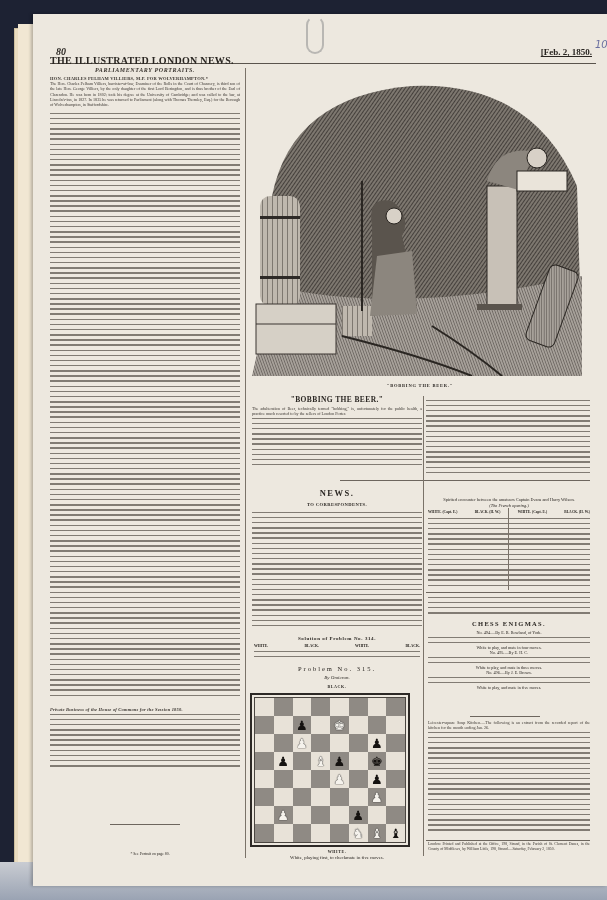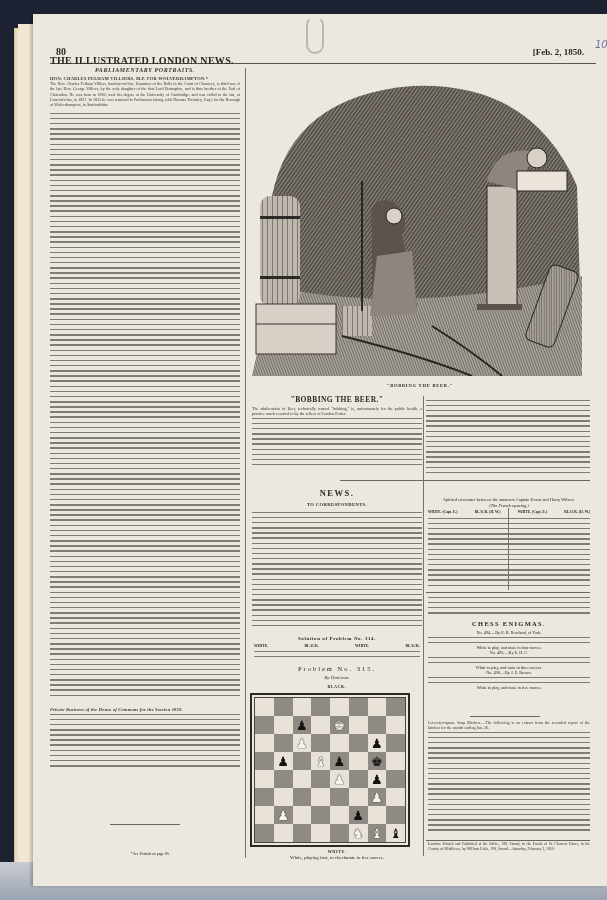--- a/index.html
+++ b/index.html
@@ -5,23 +5,23 @@
   *{box-sizing:border-box;margin:0;padding:0;}
   html,body{width:607px;height:900px;overflow:hidden;}
   body{background:#1d2233;font-family:"Liberation Serif",serif;color:#2a2622;position:relative;}
   .back-sheet{position:absolute;left:14px;top:28px;width:585px;height:862px;background:#e9dcc0;border:1px solid #cdbf9f;}
   .back-sheet2{position:absolute;left:18px;top:24px;width:585px;height:864px;background:#f1e7d3;}
   .bottom-strip{position:absolute;left:0;top:862px;width:607px;height:38px;background:linear-gradient(#c9ccd2,#9aa3b3);}
   .page{position:absolute;left:33px;top:14px;width:574px;height:872px;background:#ede8df;box-shadow:-2px 0 3px rgba(0,0,0,.25);}
   .clip{position:absolute;left:273px;top:2px;width:18px;height:38px;border:2px solid #b9b7b3;border-radius:9px;border-top-color:transparent;}
   .handnum{position:absolute;left:562px;top:25px;font-family:"DejaVu Sans",sans-serif;font-size:10px;color:#6a6fa0;font-style:italic;}
   .masthead{position:absolute;left:50px;top:44px;width:546px;height:20px;border-bottom:1.5px solid #5a544d;}
-  .pgnum{position:absolute;left:6px;top:2px;font-size:10px;font-weight:bold;}
+  .pgnum{position:absolute;left:6px;top:2px;font-size:10px;font-weight:bold;font-style:italic;}
   .mast-title{position:absolute;left:0;right:0;top:11px;font-size:10px;font-weight:bold;letter-spacing:.3px;}
-  .mast-date{position:absolute;right:12px;top:3px;font-size:9px;font-weight:bold;}
+  .mast-date{position:absolute;right:4px;top:3px;font-size:9px;font-weight:bold;text-decoration:underline;}
   .col{position:absolute;font-size:4.1px;line-height:5.15px;text-align:justify;color:#3a3530;}
   .col-left{left:50px;top:68px;width:190px;height:790px;}
   .sec-title{text-align:center;font-style:italic;font-weight:bold;font-size:6px;letter-spacing:.6px;margin-bottom:3px;}
   .head-line{font-weight:bold;font-size:4.5px;letter-spacing:.2px;}
   .textblock{color:#46413b;overflow:hidden;}
   .lines{height:100%;background:repeating-linear-gradient(#ede8df 0 1.6px,#6a645c 1.6px 3.1px,#ede8df 3.1px 5.15px);opacity:.82;}
   .vrule{position:absolute;background:#7a7268;width:1px;}
   .illus{position:absolute;left:252px;top:76px;width:336px;height:300px;}
   .caption-small{position:absolute;left:252px;top:383px;width:336px;text-align:center;font-size:4.5px;font-weight:bold;letter-spacing:.8px;}
   .art-title{position:absolute;left:252px;top:395px;width:170px;text-align:center;font-size:7.5px;font-weight:bold;letter-spacing:.4px;}

